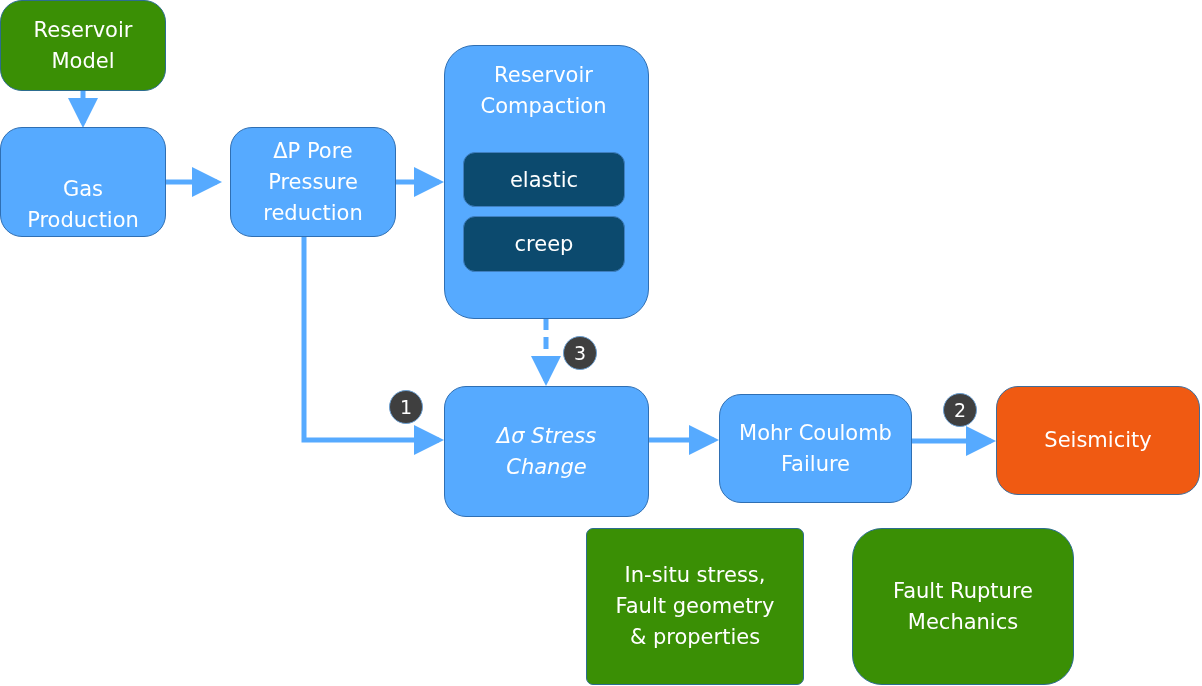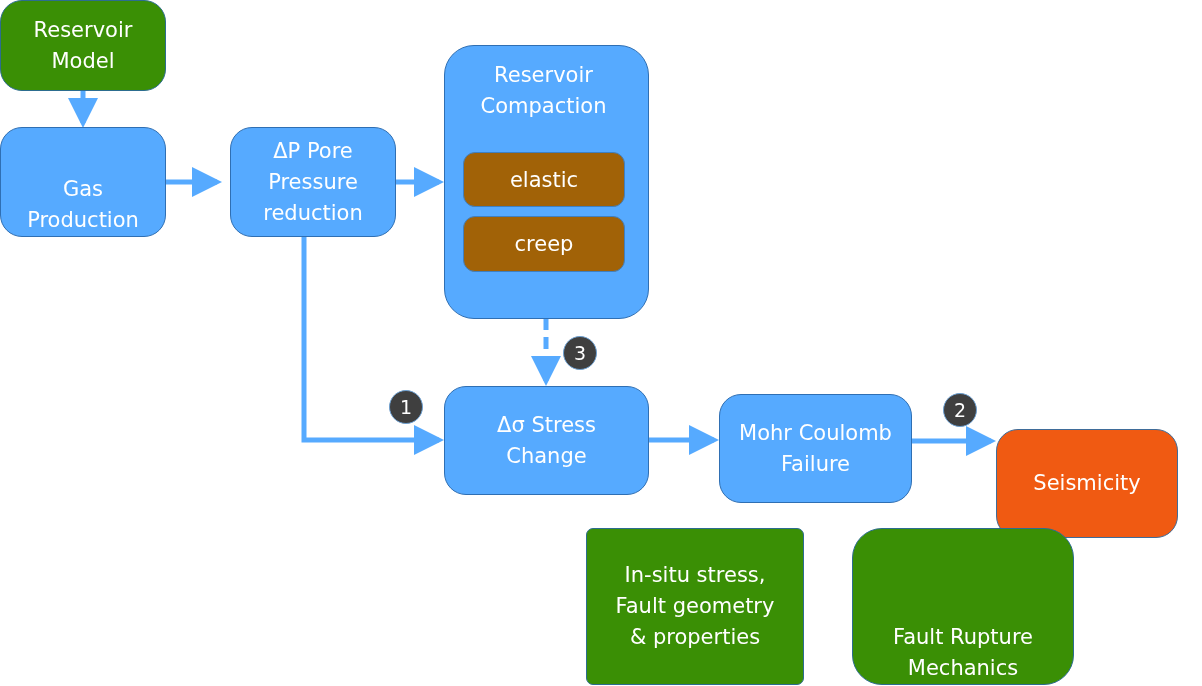--- a/index.html
+++ b/index.html
@@ -4,21 +4,21 @@
 <style>
   html, body { margin:0; padding:0; background:#ffffff; }
   body { width:1202px; height:686px; position:relative; overflow:hidden;
          font-family:"DejaVu Sans", sans-serif; }
   .box { position:absolute; box-sizing:border-box; border:1.5px solid #2f6fb3;
          border-radius:22px; display:flex; align-items:center; justify-content:center;
          text-align:center; color:#ffffff; font-size:21px; line-height:31px; }
   .blue { background:#56aaff; }
   .green { background:#3a8f05; border-color:#2c6d8f; }
   .orange { background:#f05a12; border-color:#3f6c99; }
-  .inner { position:absolute; box-sizing:border-box; background:#a16207; border:1.5px solid #3f7fc0;
+  .inner { position:absolute; box-sizing:border-box; background:#0c4a6e; border:1.5px solid #3f7fc0;
            border-radius:12px; display:flex; align-items:center; justify-content:center;
            color:#ffffff; font-size:21px; }
   .lbl { white-space:pre-line; }
   .badge { position:absolute; width:34px; height:34px; border-radius:50%; background:#3f3f3f;
            border:1.5px solid #6d9fd0; box-sizing:border-box; color:#ffffff; font-size:19px;
            display:flex; align-items:center; justify-content:center; }
   svg.arrows { position:absolute; left:0; top:0; }
   .top-title { position:absolute; left:463px; top:60px; width:161px; text-align:center; }
 </style>
 </head>
@@ -66,41 +66,41 @@
 </div>
 <div class="top-title lbl" style="color:#fff;font-size:21px;line-height:31px;">Reservoir
 Compaction</div>
 <div class="inner" style="left:463px;top:152px;width:162px;height:55px;">
   <span>elastic</span>
 </div>
 <div class="inner" style="left:463px;top:216px;width:162px;height:56px;">
   <span>creep</span>
 </div>
 
-<div class="box blue" style="left:444px;top:386px;width:205px;height:109px;">
+<div class="box blue" style="left:444px;top:386px;width:205px;height:131px;font-style:italic;">
   <span class="lbl">Δσ  Stress
 Change</span>
 </div>
 
 <div class="box blue" style="left:719px;top:386px;width:193px;height:109px;margin-top:8px;">
   <span class="lbl">Mohr Coulomb
 Failure</span>
 </div>
 
-<div class="box orange" style="left:996px;top:386px;width:182px;height:109px;margin-top:43px;">
+<div class="box orange" style="left:996px;top:386px;width:204px;height:109px;">
   <span class="lbl">Seismicity</span>
 </div>
 
 <div class="box green" style="left:586px;top:528px;width:218px;height:157px;border-radius:7px;">
   <span class="lbl">In-situ stress,
 Fault  geometry
 &amp; properties</span>
 </div>
 
-<div class="box green" style="left:852px;top:528px;width:222px;height:157px;border-radius:30px;align-items:flex-end;">
+<div class="box green" style="left:852px;top:528px;width:222px;height:157px;border-radius:30px;">
   <span class="lbl">Fault  Rupture
 Mechanics</span>
 </div>
 
 <div class="badge" style="left:389px;top:390px;">
   <span>1</span>
 </div>
 <div class="badge" style="left:563px;top:336px;">
   <span>3</span>
 </div>

